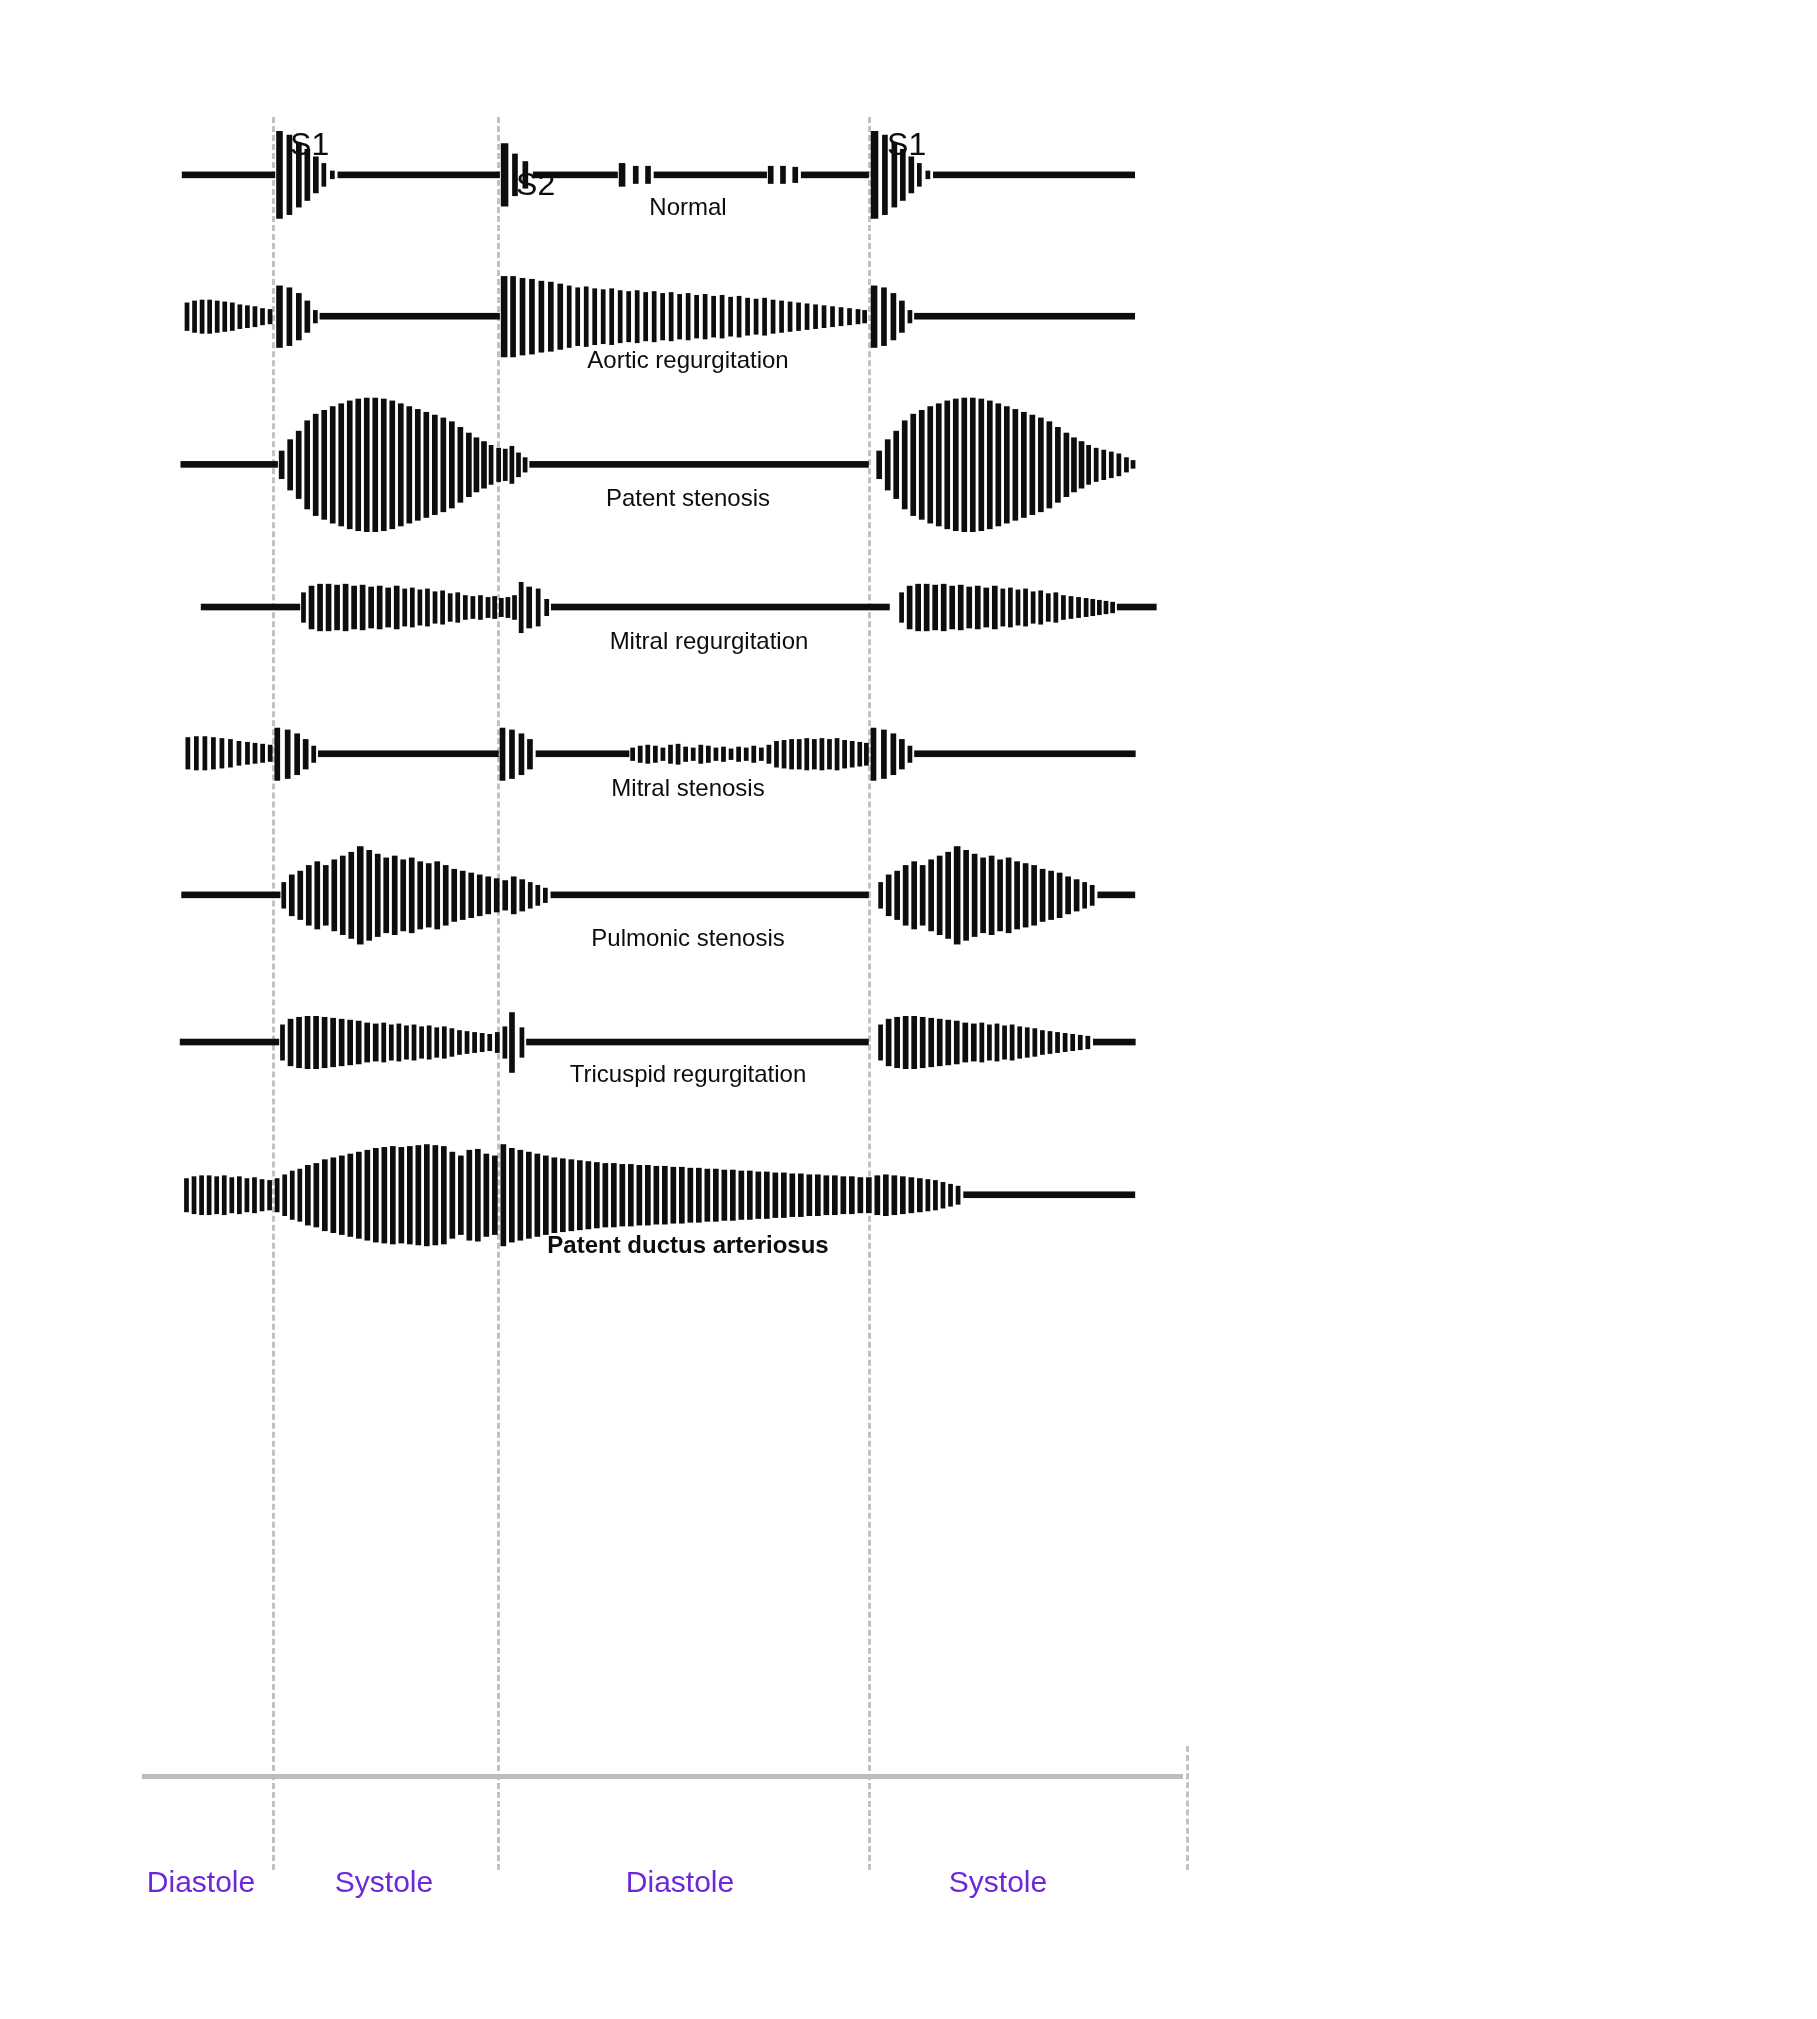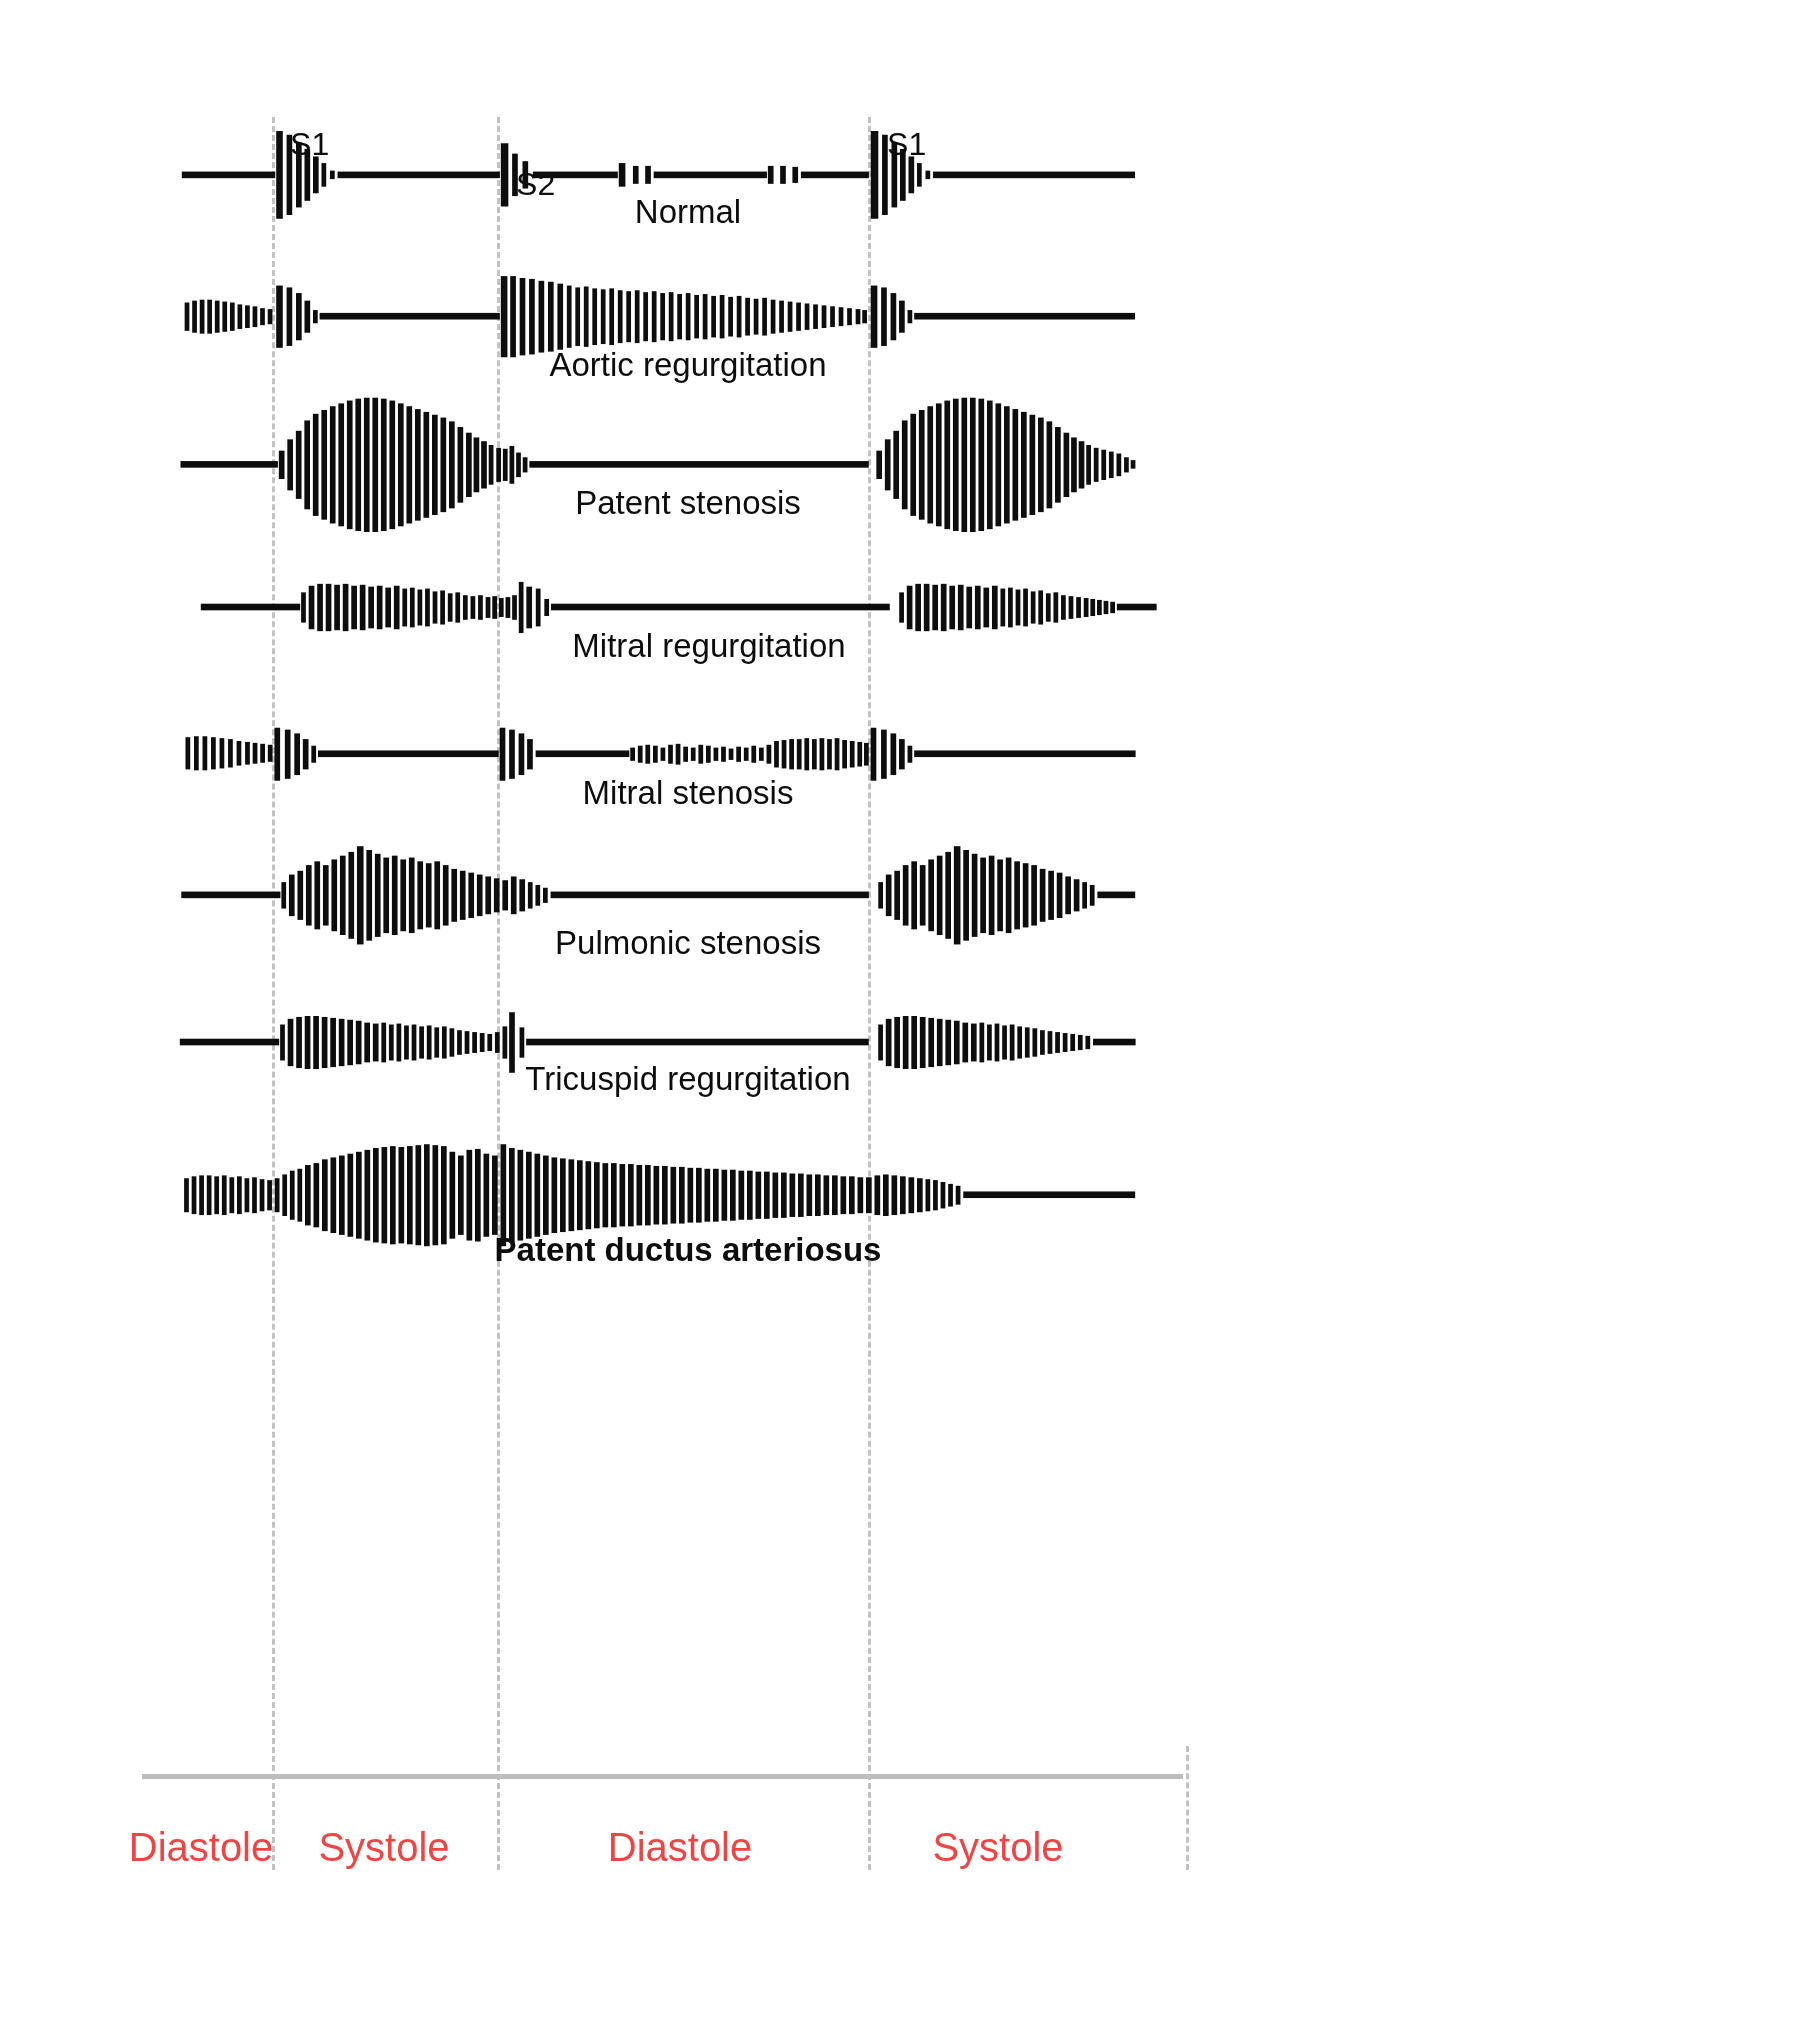--- a/index.html
+++ b/index.html
@@ -28,34 +28,35 @@
   .beat-label {
     position: absolute;
     font-size: 32px;
     color: #0d0d0d;
     font-family: "Liberation Sans", sans-serif;
     white-space: nowrap;
     letter-spacing: 0.2px;
   }
   .trace-name {
     position: absolute;
-    font-size: 33px;
+    font-size: 24px;
     color: #0d0d0d;
     font-family: "Liberation Sans", sans-serif;
     white-space: nowrap;
     text-align: center;
     transform: translateX(-50%);
   }
   .phase-name {
     position: absolute;
-    font-size: 40px;
-    color: #ef4444;
+    font-size: 30px;
+    color: #6d28d9;
     font-family: "Liberation Sans", sans-serif;
     white-space: nowrap;
     transform: translateX(-50%);
+    margin-top: 40px;
   }
   .trace-row {
     position: absolute;
     left: 0;
     width: 1817px;
   }
   .trace-svg {
     display: block;
   }
   .axis-rule {

